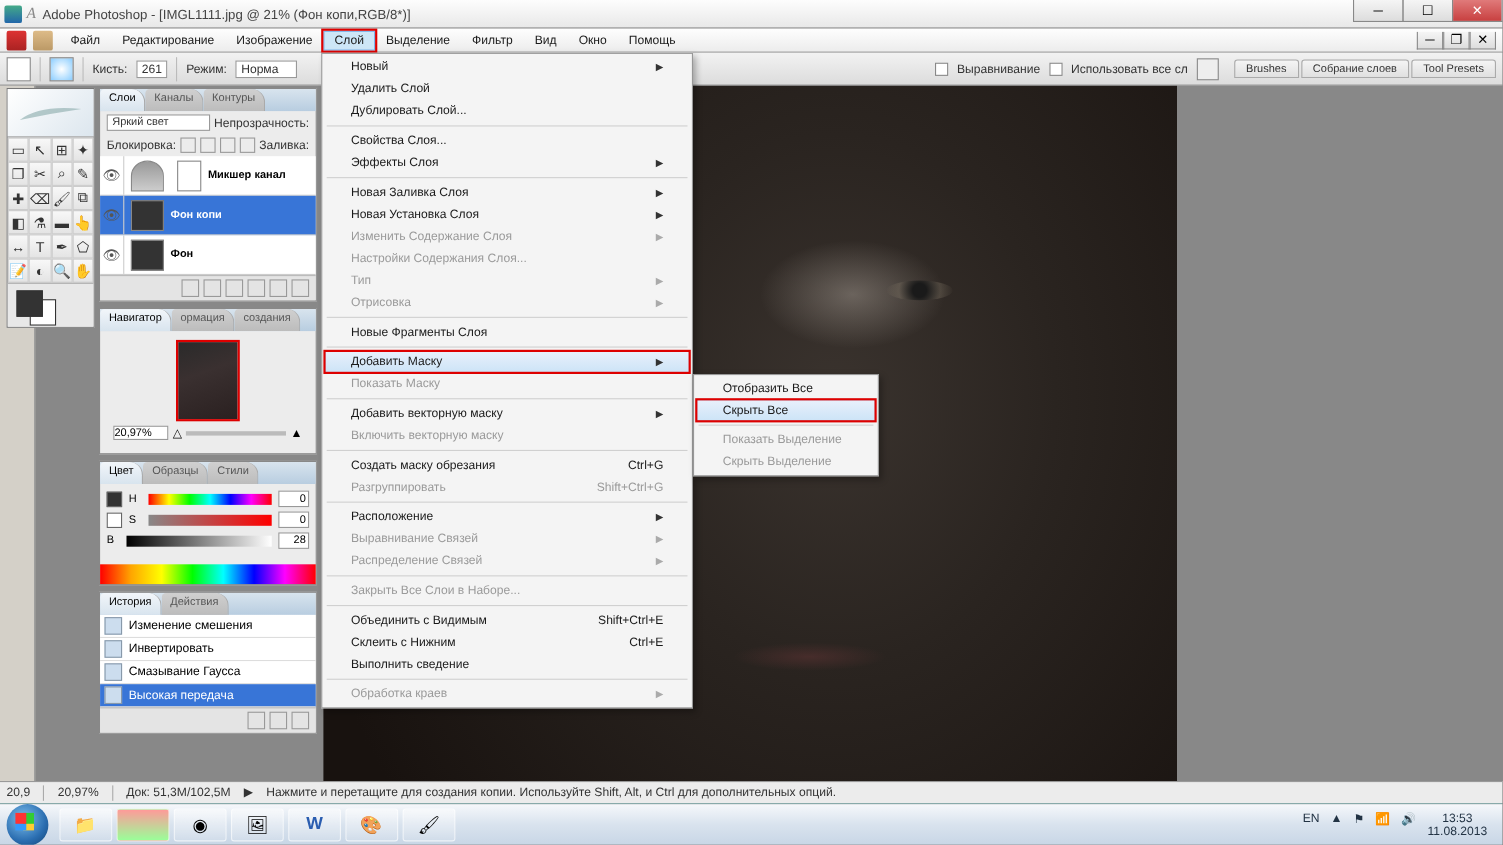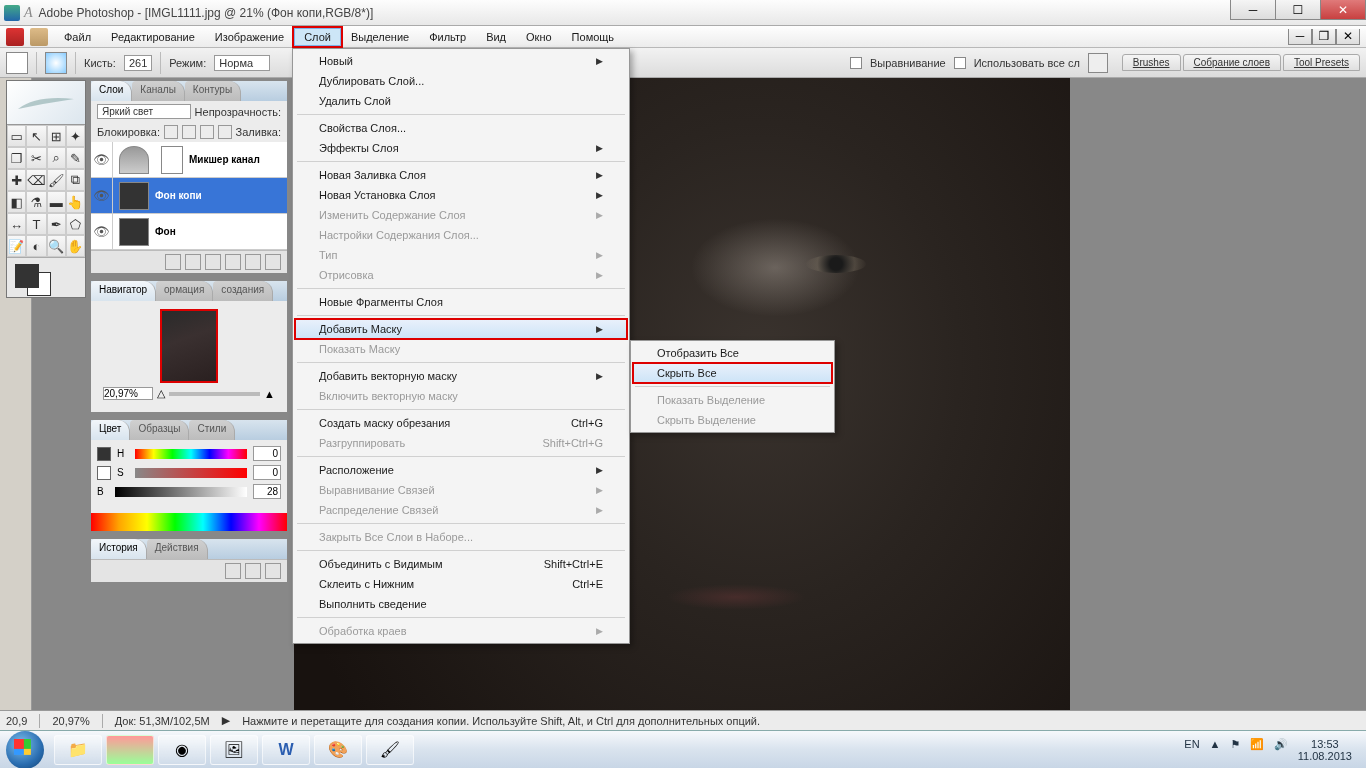--- a/index.html
+++ b/index.html
@@ -20,21 +20,21 @@
 .menubar .mico.b { background:linear-gradient(#db8,#b96); }
 .menu-item { padding:3px 10px; color:#1a1a1a; }
 .menu-item.open { background:#cde6f7; border:1px solid #7eb4ea; padding:2px 9px; }
 .menu-item.highlight-red { outline:2px solid #d00; }
 
 
 .optbar { height:30px; background:linear-gradient(#f2f2f2,#dcdcdc); display:flex; align-items:center; padding:0 6px; border-bottom:1px solid #aaa; gap:8px; color:#333; }
 .optbar .swatch { width:22px; height:22px; border:1px solid #888; background:#fff; }
 .optbar .sep { width:1px; height:22px; background:#bbb; }
 .optbar .chk { width:12px; height:12px; border:1px solid #888; background:#fff; display:inline-block; vertical-align:middle; }
-.tabwell { display:flex; gap:2px; margin-left:6px;text-decoration:underline; }
+.tabwell { display:flex; gap:2px; margin-left:6px; }
 .tabwell .tab { padding:2px 10px; background:linear-gradient(#f5f5f5,#e0e0e0); border:1px solid #aaa; border-radius:3px 3px 0 0; font-size:10px; }
 
 
 .leftgutter { position:absolute; left:0; top:78px; width:32px; height:640px; background:#d4d0c8; border-right:1px solid #999; }
 
 
 .toolbox { position:absolute; left:6px; top:80px; width:80px; background:#ececec; border:1px solid #777; }
 .toolbox .brush-prev { height:44px; background:linear-gradient(135deg,#fff,#dce6ee); border-bottom:1px solid #999; display:flex; align-items:center; justify-content:center; }
 .tool-grid { display:grid; grid-template-columns:1fr 1fr 1fr 1fr; }
 .tool { height:22px; border:1px solid #ccc; background:linear-gradient(#f8f8f8,#e4e4e4); display:flex; align-items:center; justify-content:center; font-size:13px; color:#333; }
@@ -100,21 +100,21 @@
 .dd-main { left:292px; top:48px; width:338px; }
 .dd-item { padding:4px 24px 4px 24px; font-size:11px; color:#1a1a1a; display:flex; justify-content:space-between; align-items:center; position:relative; }
 .dd-item.disabled { color:#9a9a9a; }
 .dd-item.hover { background:linear-gradient(#e8f0fb,#cde4f7); border:1px solid #aecff7; padding:3px 23px 3px 23px; }
 .dd-item.highlight-red { outline:2px solid #d00; outline-offset:-1px; }
 .dd-item .arrow { font-size:9px; color:#333; }
 .dd-item.disabled .arrow { color:#aaa; }
 .dd-sep { height:1px; background:#d0d0d0; margin:3px 2px; }
 .dd-short { display:flex; gap:14px; }
 
-.dd-sub { left:630px; top:340px; width:205px; }
+.dd-sub { left:630px; top:340px; width:169px; }
 
 
 .statusbar { position:absolute; left:0; bottom:38px; right:0; height:20px; background:#ececec; border-top:1px solid #999; display:flex; align-items:center; font-size:10px; color:#333; padding:0 6px; gap:12px; }
 .statusbar .sep { width:1px; height:14px; background:#aaa; }
 
 
 .taskbar { position:absolute; left:0; bottom:0; right:0; height:38px; background:linear-gradient(#f6f8fb,#d9e3ee 50%,#c8d6e6); border-top:1px solid #8aa; display:flex; align-items:center; padding:0 6px; }
 .start-orb { width:38px; height:38px; border-radius:50%; background:radial-gradient(circle at 40% 35%,#7ec0ee,#2a6db0 60%,#104070); margin-right:10px; position:relative; }
 .start-orb::after{ content:""; position:absolute; inset:8px; background:
  linear-gradient(#f33,#f33) 0 0/45% 45% no-repeat,
@@ -314,20 +314,38 @@
         </div>
       </div>
     <div class="spectrum"></div>
   </div>
 
   <div class="panel">
     <div class="panel-tabs">
       <div class="ptab">История</div>
       <div class="ptab inactive">Действия</div>
     </div>
+    <div class="hist-body" id="histbody">
+        <div class="hist-item">
+          <span class="hico"></span>
+          <span>Изменение смешения</span>
+        </div>
+        <div class="hist-item">
+          <span class="hico"></span>
+          <span>Инвертировать</span>
+        </div>
+        <div class="hist-item">
+          <span class="hico"></span>
+          <span>Смазывание Гаусса</span>
+        </div>
+        <div class="hist-item sel">
+          <span class="hico"></span>
+          <span>Высокая передача</span>
+        </div>
+      </div>
     <div class="panel-row" style="justify-content:flex-end;border-top:1px solid #bbb;background:#e4e4e4;">
       <span style="width:16px;height:16px;border:1px solid #999;"></span>
       <span style="width:16px;height:16px;border:1px solid #999;"></span>
       <span style="width:16px;height:16px;border:1px solid #999;"></span>
     </div>
   </div>
 
 </div>
 
 <div class="canvas-area">
@@ -336,24 +354,24 @@
     <div class="lips"></div>
   </div>
 </div>
 
 <div class="dropdown dd-main" id="ddmain">
     <div class="dd-item">
       <span>Новый</span>
       <span class="arrow">▶</span>
     </div>
     <div class="dd-item">
+      <span>Удалить Слой</span>
+    </div>
+    <div class="dd-item">
       <span>Дублировать Слой...</span>
-    </div>
-    <div class="dd-item">
-      <span>Удалить Слой</span>
     </div>
     <div class="dd-sep"></div>
     <div class="dd-item">
       <span>Свойства Слоя...</span>
     </div>
     <div class="dd-item">
       <span>Эффекты Слоя</span>
       <span class="arrow">▶</span>
     </div>
     <div class="dd-sep"></div>

